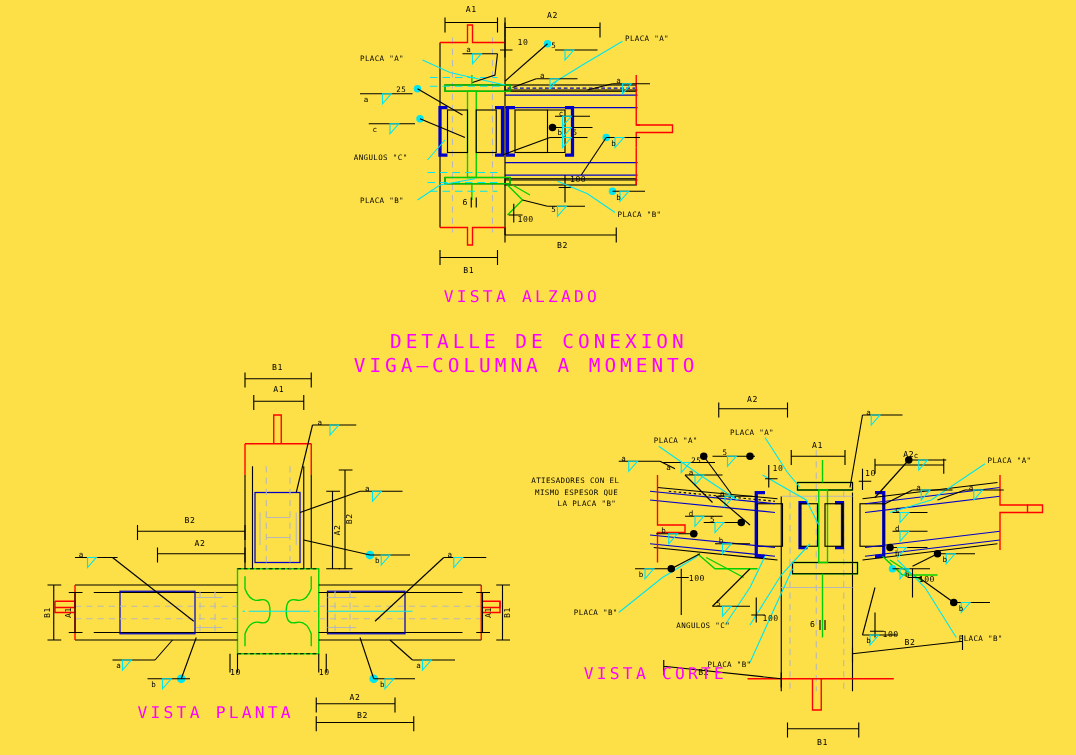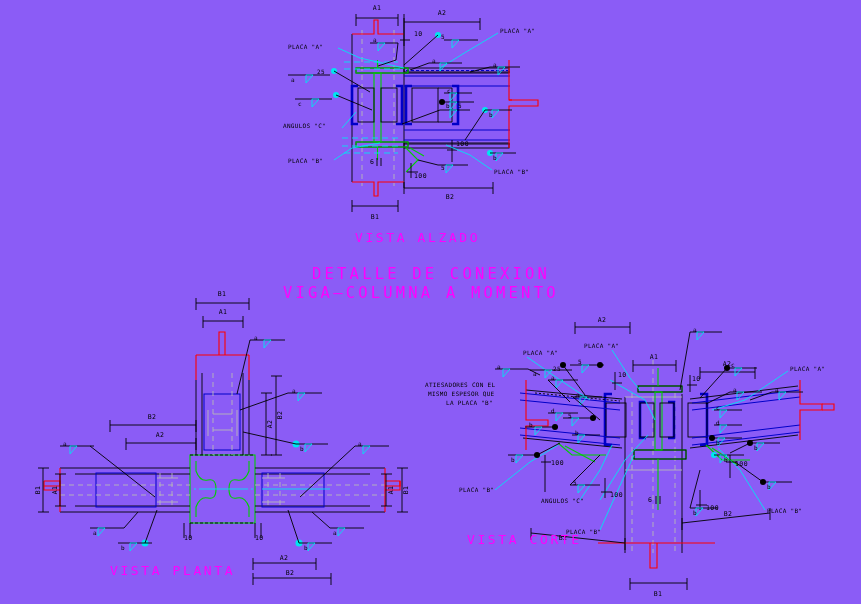--- a/index.html
+++ b/index.html
@@ -1,18 +1,18 @@
 <!DOCTYPE html>
 <html><head>
 <meta charset="utf-8">
 <style>
   html,body{margin:0;padding:0;background:#ffffff;}
   body{width:861px;height:604px;overflow:hidden;
        font-family:"DejaVu Sans Mono", monospace;}
-  #sheet{position:relative;width:861px;height:604px;background:#8b5cf6;}
+  #sheet{position:relative;width:861px;height:604px;background:#fde047;}
   svg{display:block;}
   text{font-family:"DejaVu Sans Mono", monospace;dominant-baseline:middle;}
   .blk{fill:none;stroke:#000000;stroke-width:0.9;}
   .blkf{fill:#000000;}
   .red{fill:none;stroke:#ff0000;stroke-width:1.1;}
   .cyan{fill:none;stroke:#00e5f0;stroke-width:0.9;}
   .cyanf{fill:#00e5f0;}
   .blue{fill:none;stroke:#0000c8;stroke-width:1.0;}
   .blueh{fill:none;stroke:#0000c8;stroke-width:2.6;}
   .green{fill:none;stroke:#00d000;stroke-width:1.1;}

